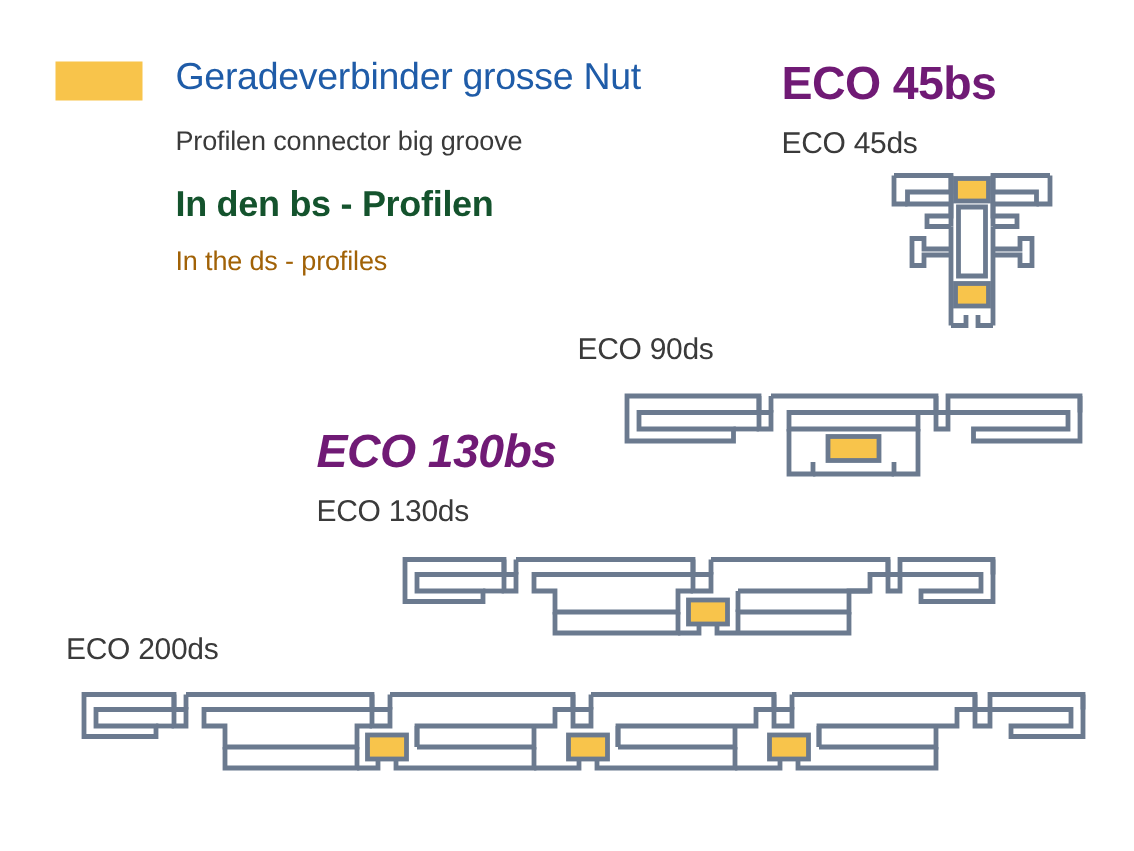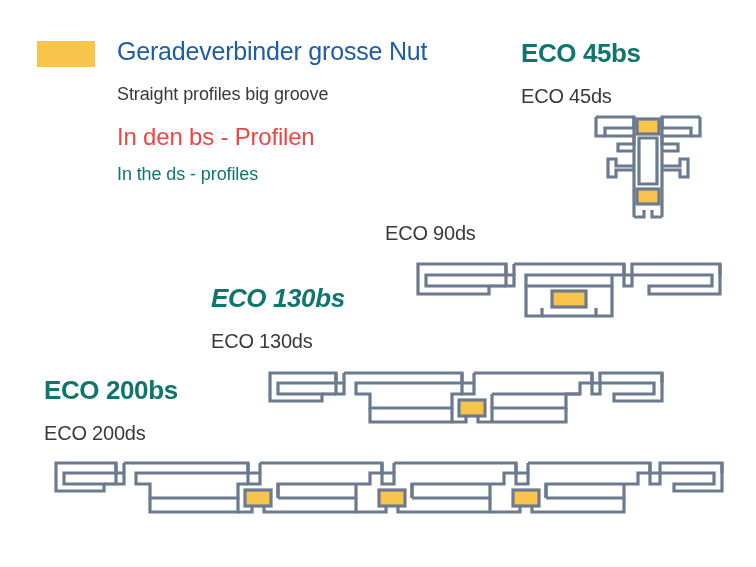--- a/index.html
+++ b/index.html
@@ -48,42 +48,42 @@
     font-weight: 400;
     color: #3a3a3a;
     letter-spacing: -0.1px;
     white-space: nowrap;
   }
   .legend-title2 {
     position: absolute;
     left: 117px;
     top: 123px;
     font-size: 24px;
-    font-weight: 400;
-    color: #ef4444;
+    font-weight: 700;
+    color: #14532d;
     letter-spacing: -0.2px;
     white-space: nowrap;
   }
   .legend-sub2 {
     position: absolute;
     left: 117px;
     top: 164px;
     font-size: 18px;
     font-weight: 400;
-    color: #0f766e;
+    color: #a16207;
     letter-spacing: -0.1px;
     white-space: nowrap;
   }
 
   
   .pf-title {
     position: absolute;
-    font-size: 26px;
+    font-size: 31px;
     font-weight: bold;
-    color: #0f766e;
+    color: #701a75;
     letter-spacing: -0.4px;
     white-space: nowrap;
   }
   .pf-sub {
     position: absolute;
     font-size: 20px;
     font-weight: 400;
     color: #3a3a3a;
     letter-spacing: -0.2px;
     white-space: nowrap;
@@ -122,33 +122,32 @@
     stroke-linejoin: miter;
   }
 </style>
 </head>
 <body>
 
 <div class="stage">
 
   <div class="legend-swatch"></div>
   <div class="legend-title">Geradeverbinder grosse Nut</div>
-  <div class="legend-sub">Straight profiles big groove</div>
+  <div class="legend-sub">Profilen connector big groove</div>
   <div class="legend-title2">In den bs - Profilen</div>
   <div class="legend-sub2">In the ds - profiles</div>
 
   <div class="pf-title t45">ECO 45bs</div>
   <div class="pf-sub   s45">ECO 45ds</div>
 
   <div class="pf-sub   s90">ECO 90ds</div>
 
   <div class="pf-title t130">ECO 130bs</div>
   <div class="pf-sub   s130">ECO 130ds</div>
 
-  <div class="pf-title t200">ECO 200bs</div>
   <div class="pf-sub   s200">ECO 200ds</div>
 
   <svg class="draw d45" width="132" height="106" viewBox="0 0 132 106">
 
     <path class="wall" d="M14 3 H52 V14 H23 V22 H52 V30 H36 V37 H52"></path>
     <path class="wall" d="M14 3 V14"></path>
     <path class="wall" d="M23 22 H14 V14"></path>
 
     <path class="wall" d="M118 3 H80 V14 H109 V22 H80 V30 H96 V37 H80"></path>
     <path class="wall" d="M118 3 V14"></path>

